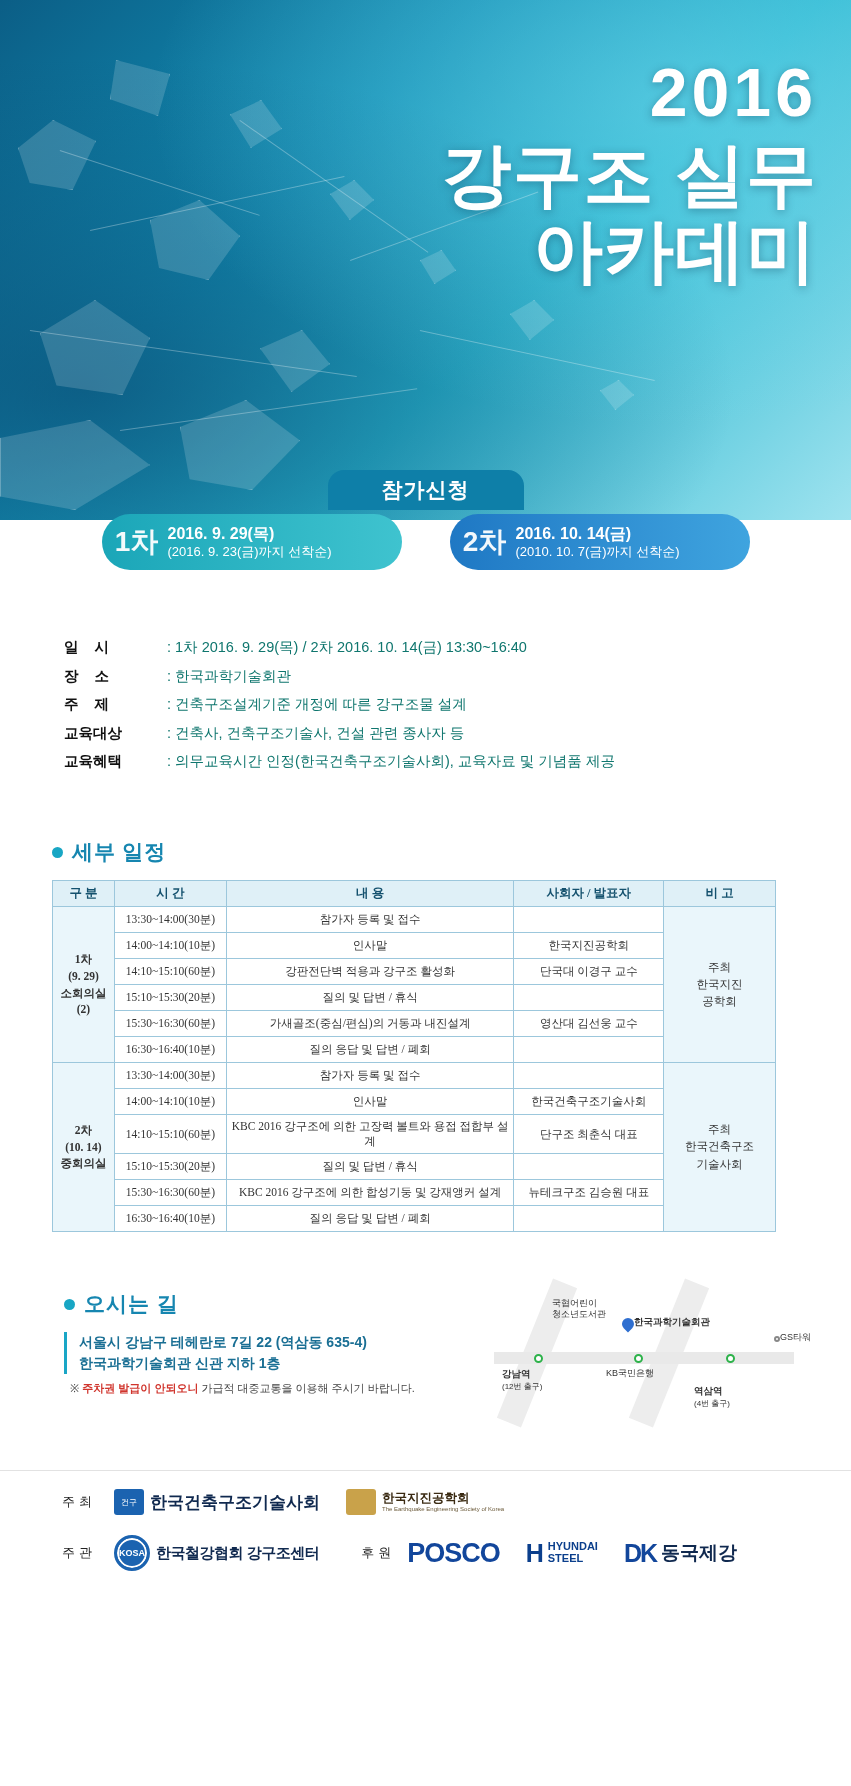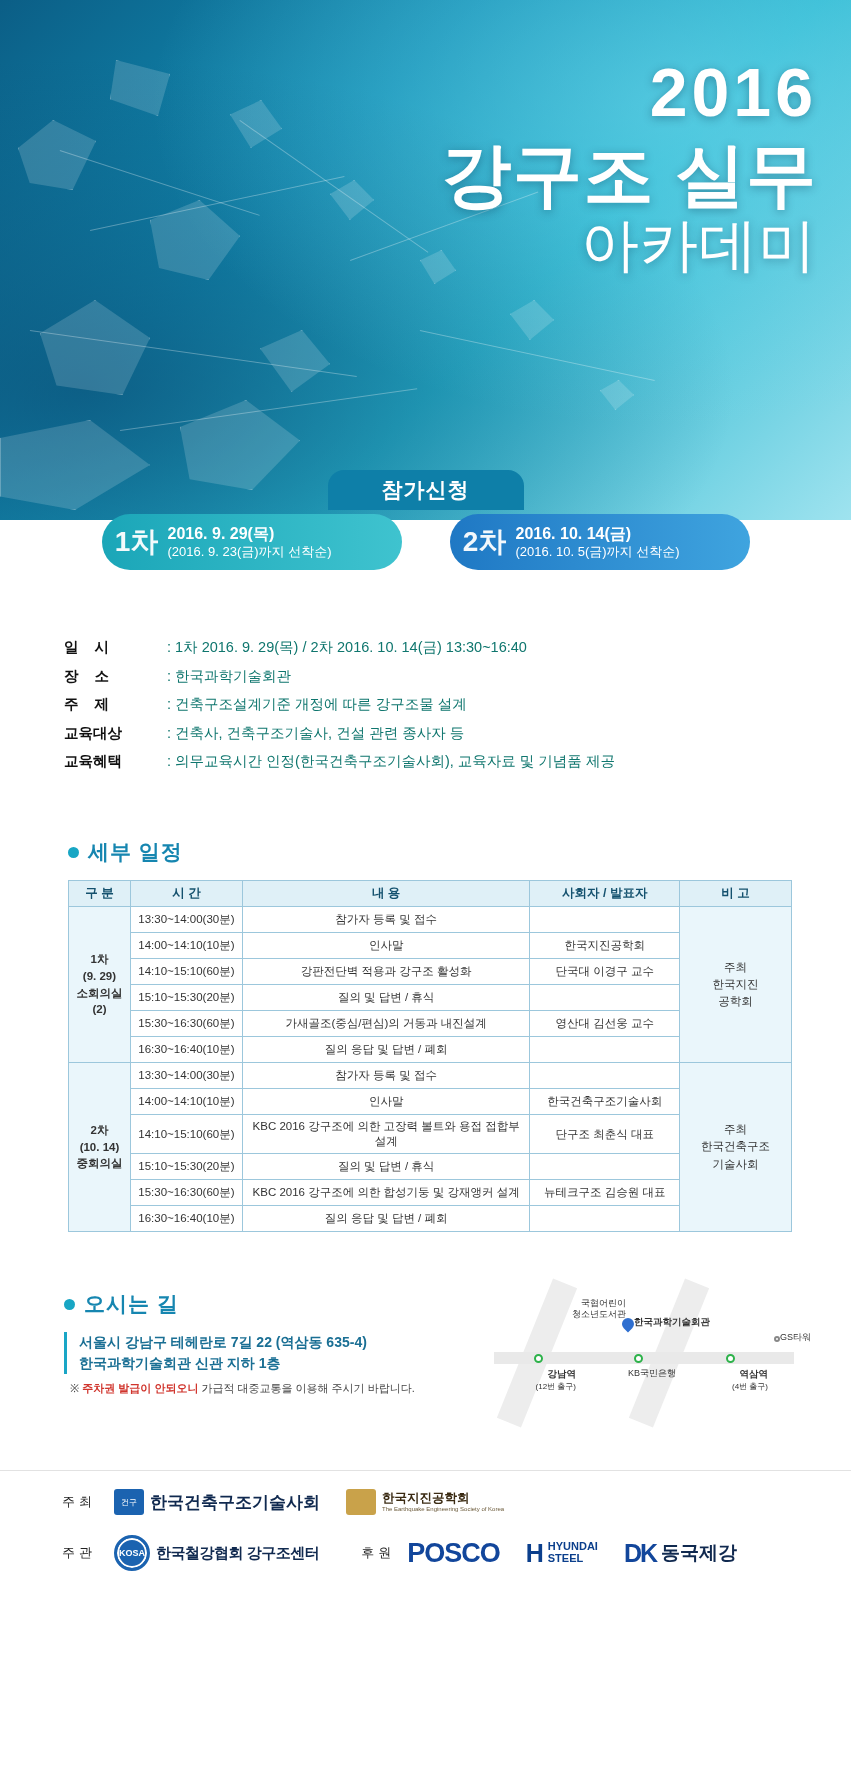--- a/index.html
+++ b/index.html
@@ -41,21 +41,21 @@
     right:34px; top:58px;
     text-align:right;
     color:#fff;
     line-height:1;
     text-shadow:0 2px 10px rgba(0,40,70,.35);
   }
   .hero-year {
     font-size:68px; font-weight:bold; letter-spacing:4px;
   }
   .hero-l1 { font-size:70px; font-weight:bold; margin-top:14px; letter-spacing:1px;}
-  .hero-l2 { font-size:58px; font-weight:normal; margin-top:6px; letter-spacing:1px;}
+  .hero-l2 { font-size:70px; font-weight:bold; margin-top:6px; letter-spacing:1px;}
 
   
   .apply-wrap {
     position:absolute; top:470px; left:0; width:851px; height:140px;
   }
   .apply-tab {
     position:absolute; left:50%; transform:translateX(-50%);
     top:0;
     width:196px; height:40px;
     background:#0e7fa8;
@@ -105,21 +105,21 @@
   
   .overview {
     position:absolute; top:638px; left:64px; width:740px;
   }
   .ov-row { display:flex; font-size:14.5px; margin-bottom:9px; line-height:1.35;}
   .ov-key { width:86px; font-weight:bold; color:#111; letter-spacing:6px; }
   .ov-key.nospace { letter-spacing:0px; }
   .ov-val { color:#0f766e;margin-left:17px; }
 
   
-  .schedule { position:absolute; top:838px; left:68px; width:764px; }
+  .schedule { position:absolute; top:838px; left:52px; width:764px;font-family:Liberation Serif, serif; }
   table.sched {
     border-collapse:collapse; width:724px;
     font-size:11.5px;
     padding-left:26px;
   }
   table.sched th, table.sched td {
     border:1px solid #9cc7dc;
     text-align:center;
     padding:4px 3px;
   }
@@ -172,21 +172,21 @@
     transform:rotate(22deg); transform-origin:50% 50%;
   }
   .map-pt {
     position:absolute; width:9px; height:9px; border-radius:50%;
     background:#fff; border:2px solid #2db24a;
   }
   .map-pin {
     position:absolute; width:12px; height:12px; border-radius:50% 50% 50% 0;
     background:#2f6fd0; transform:rotate(-45deg);
   }
-  .map-lab { position:absolute; font-size:9px; color:#333; line-height:1.25; text-align:right;}
+  .map-lab { position:absolute; font-size:9px; color:#333; line-height:1.25; text-align:left;}
   .map-lab-b { font-weight:bold; font-size:9.5px; }
 
   
   .footer {
     position:absolute; top:1470px; left:0; width:851px; height:316px;
     border-top:1px solid #e2e2e2;
     padding-top:18px;
   }
   .f-row { display:flex; align-items:center; padding:0 62px; margin-bottom:20px;}
   .f-label { font-size:13px; color:#222; width:52px; font-weight:normal; letter-spacing:4px;}
@@ -264,21 +264,21 @@
       <div class="pill-badge">1차</div>
       <div class="pill-body">
         <div class="pill-d1">2016. 9. 29(목)</div>
         <div class="pill-d2">(2016. 9. 23(금)까지 선착순)</div>
       </div>
     </div>
     <div class="pill pill-2">
       <div class="pill-badge">2차</div>
       <div class="pill-body">
         <div class="pill-d1">2016. 10. 14(금)</div>
-        <div class="pill-d2">(2016. 10. 5(금)까지 선착순)</div>
+        <div class="pill-d2">(2010. 10. 7(금)까지 선착순)</div>
       </div>
     </div>
   </div>
 </div>
 
 <div class="overview">
   <div class="ov-row">
     <div class="ov-key">일 시</div>
     <div class="ov-val">: 1차 2016. 9. 29(목) / 2차 2016. 10. 14(금)  13:30~16:40</div>
   </div>
@@ -414,21 +414,21 @@
     <div class="map-pt" style="left:160px;top:58px;"></div>
     <div class="map-pt" style="left:252px;top:58px;"></div>
     <div class="map-pin" style="left:148px;top:22px;"></div>
     <div class="map-pt" style="left:300px;top:40px;width:6px;height:6px;border-color:#888;"></div>
 
     <div class="map-lab" style="left:78px;top:2px;width:74px;">국협어린이<br>청소년도서관</div>
     <div class="map-lab map-lab-b" style="left:160px;top:20px;width:110px;text-align:left;">한국과학기술회관</div>
     <div class="map-lab" style="left:306px;top:36px;width:40px;text-align:left;">GS타워</div>
     <div class="map-lab" style="left:132px;top:72px;width:70px;">KB국민은행</div>
     <div class="map-lab map-lab-b" style="left:28px;top:72px;width:74px;">강남역<br><span style="font-weight:normal;font-size:8px;">(12번 출구)</span></div>
-    <div class="map-lab map-lab-b" style="left:220px;top:72px;width:74px;">역삼역<br><span style="font-weight:normal;font-size:8px;">(4번 출구)</span></div>
+    <div class="map-lab map-lab-b" style="left:220px;top:89px;width:74px;">역삼역<br><span style="font-weight:normal;font-size:8px;">(4번 출구)</span></div>
   </div>
 </div>
 
 <div class="footer">
   <div class="f-row">
     <div class="f-label">주최</div>
     <div class="logo-pill">
       <span class="mark mark-kscs">건구</span>
       <span class="org-kscs">한국건축구조기술사회</span>
     </div>

